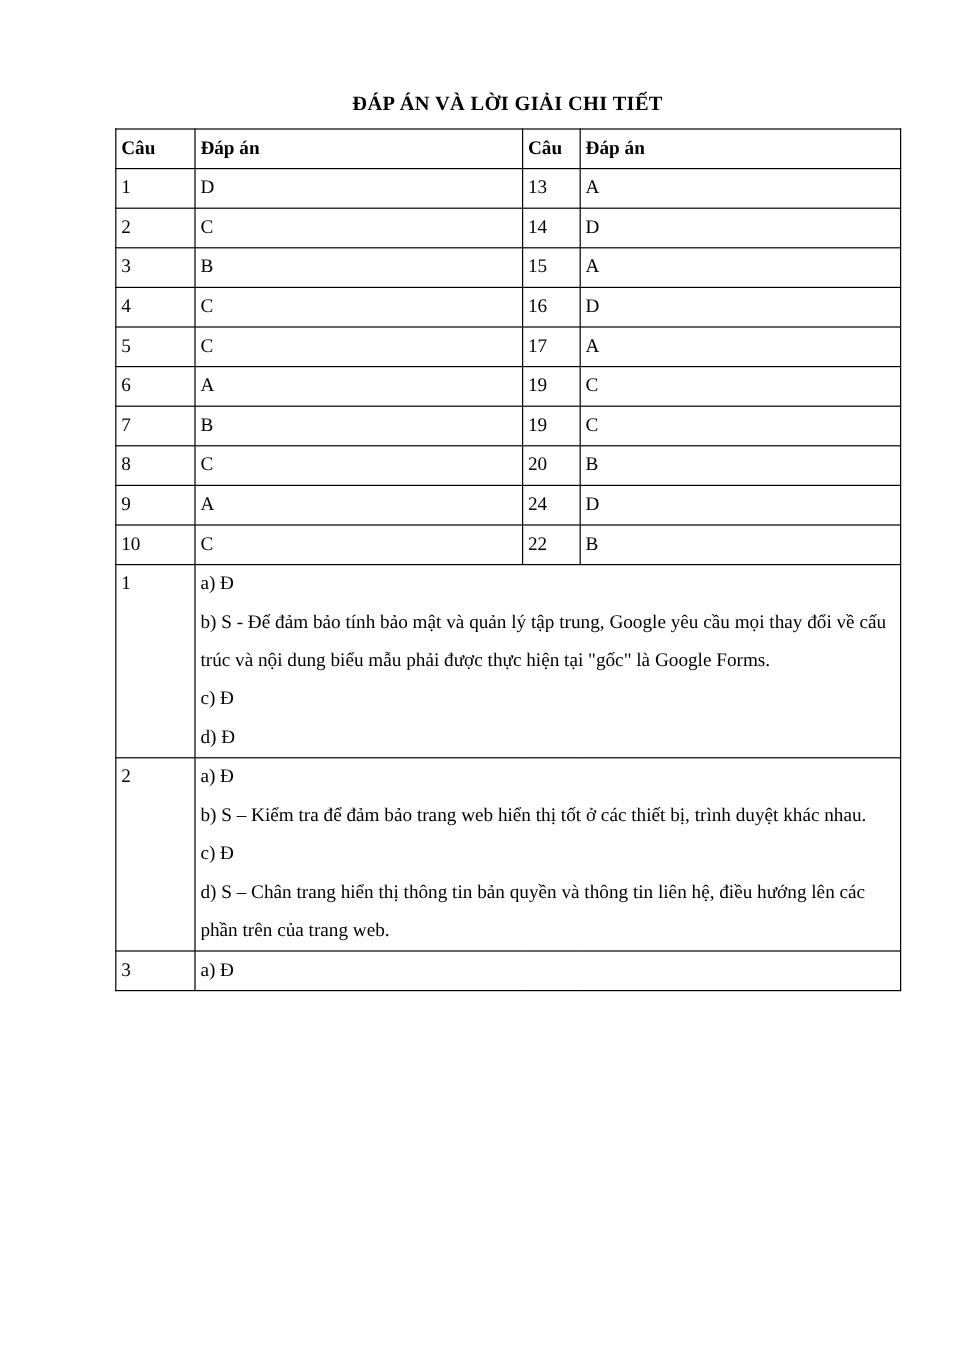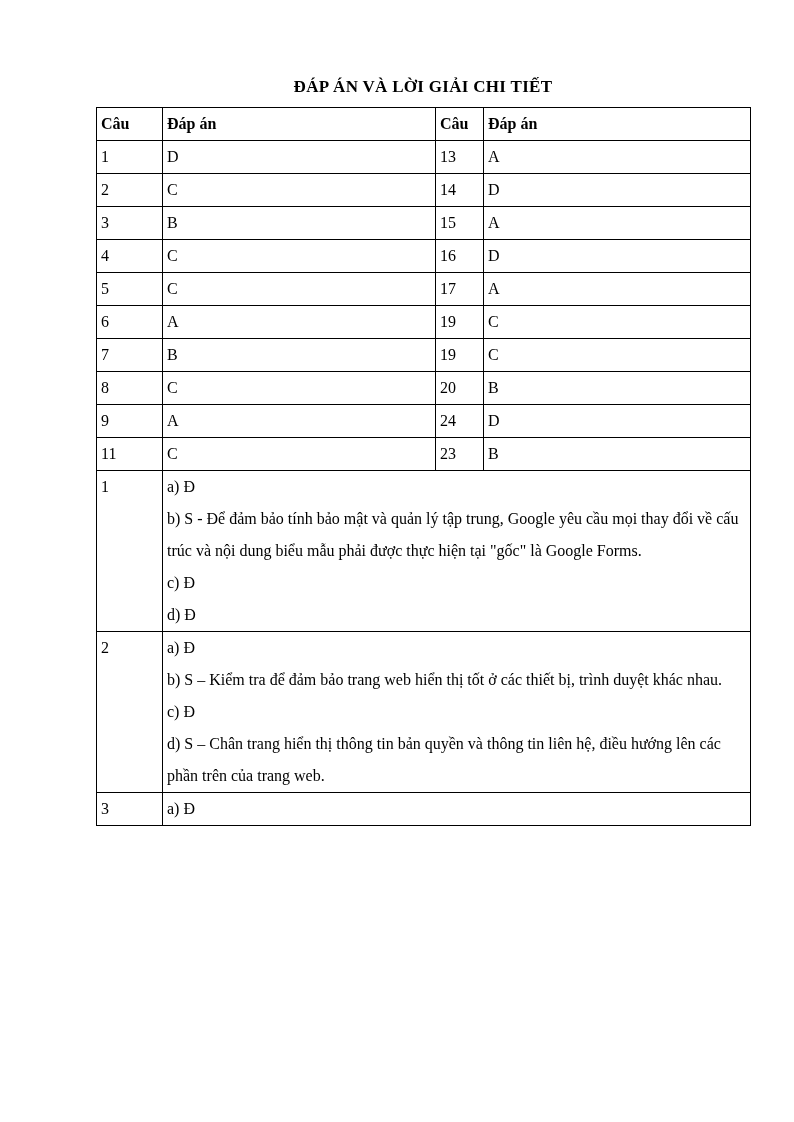--- a/index.html
+++ b/index.html
@@ -133,23 +133,23 @@
         <td class="qnum">20</td>
         <td class="ans">B</td>
       </tr>
       <tr>
         <td class="qnum">9</td>
         <td class="ans">A</td>
         <td class="qnum">24</td>
         <td class="ans">D</td>
       </tr>
       <tr>
-        <td class="qnum">11</td>
+        <td class="qnum">10</td>
         <td class="ans">C</td>
-        <td class="qnum">23</td>
+        <td class="qnum">22</td>
         <td class="ans">B</td>
       </tr>
 
 
       <tr>
         <td class="p2num">1</td>
         <td class="p2ans" colspan="3">
           <p>a) Đ</p>
           <p>b) S - Để đảm bảo tính bảo mật và quản lý tập trung, Google yêu cầu mọi thay đổi về cấu trúc và nội dung biểu mẫu phải được thực hiện tại "gốc" là Google Forms.</p>
           <p>c) Đ</p>

